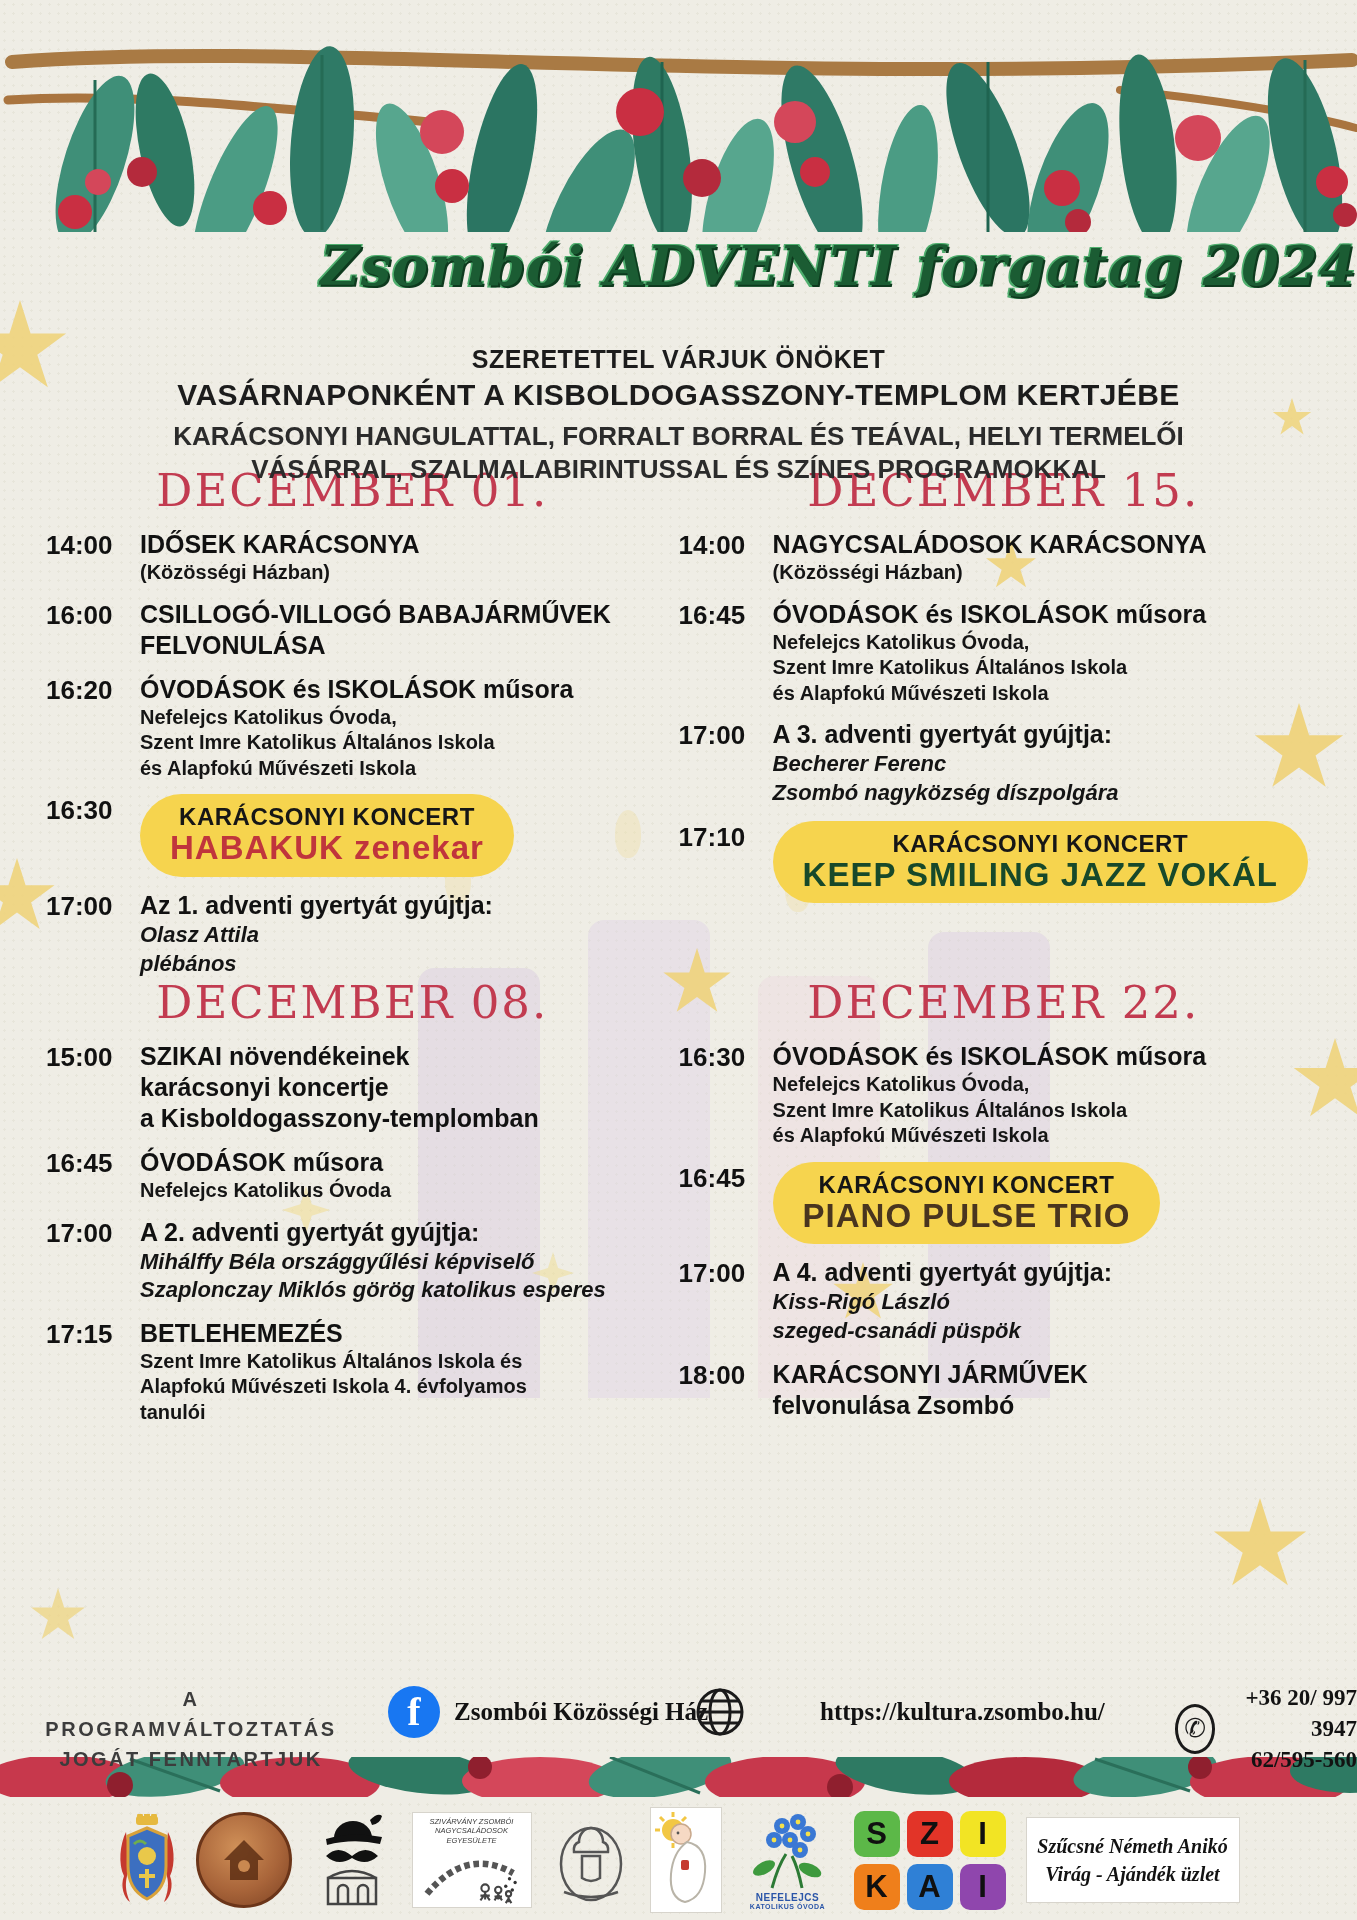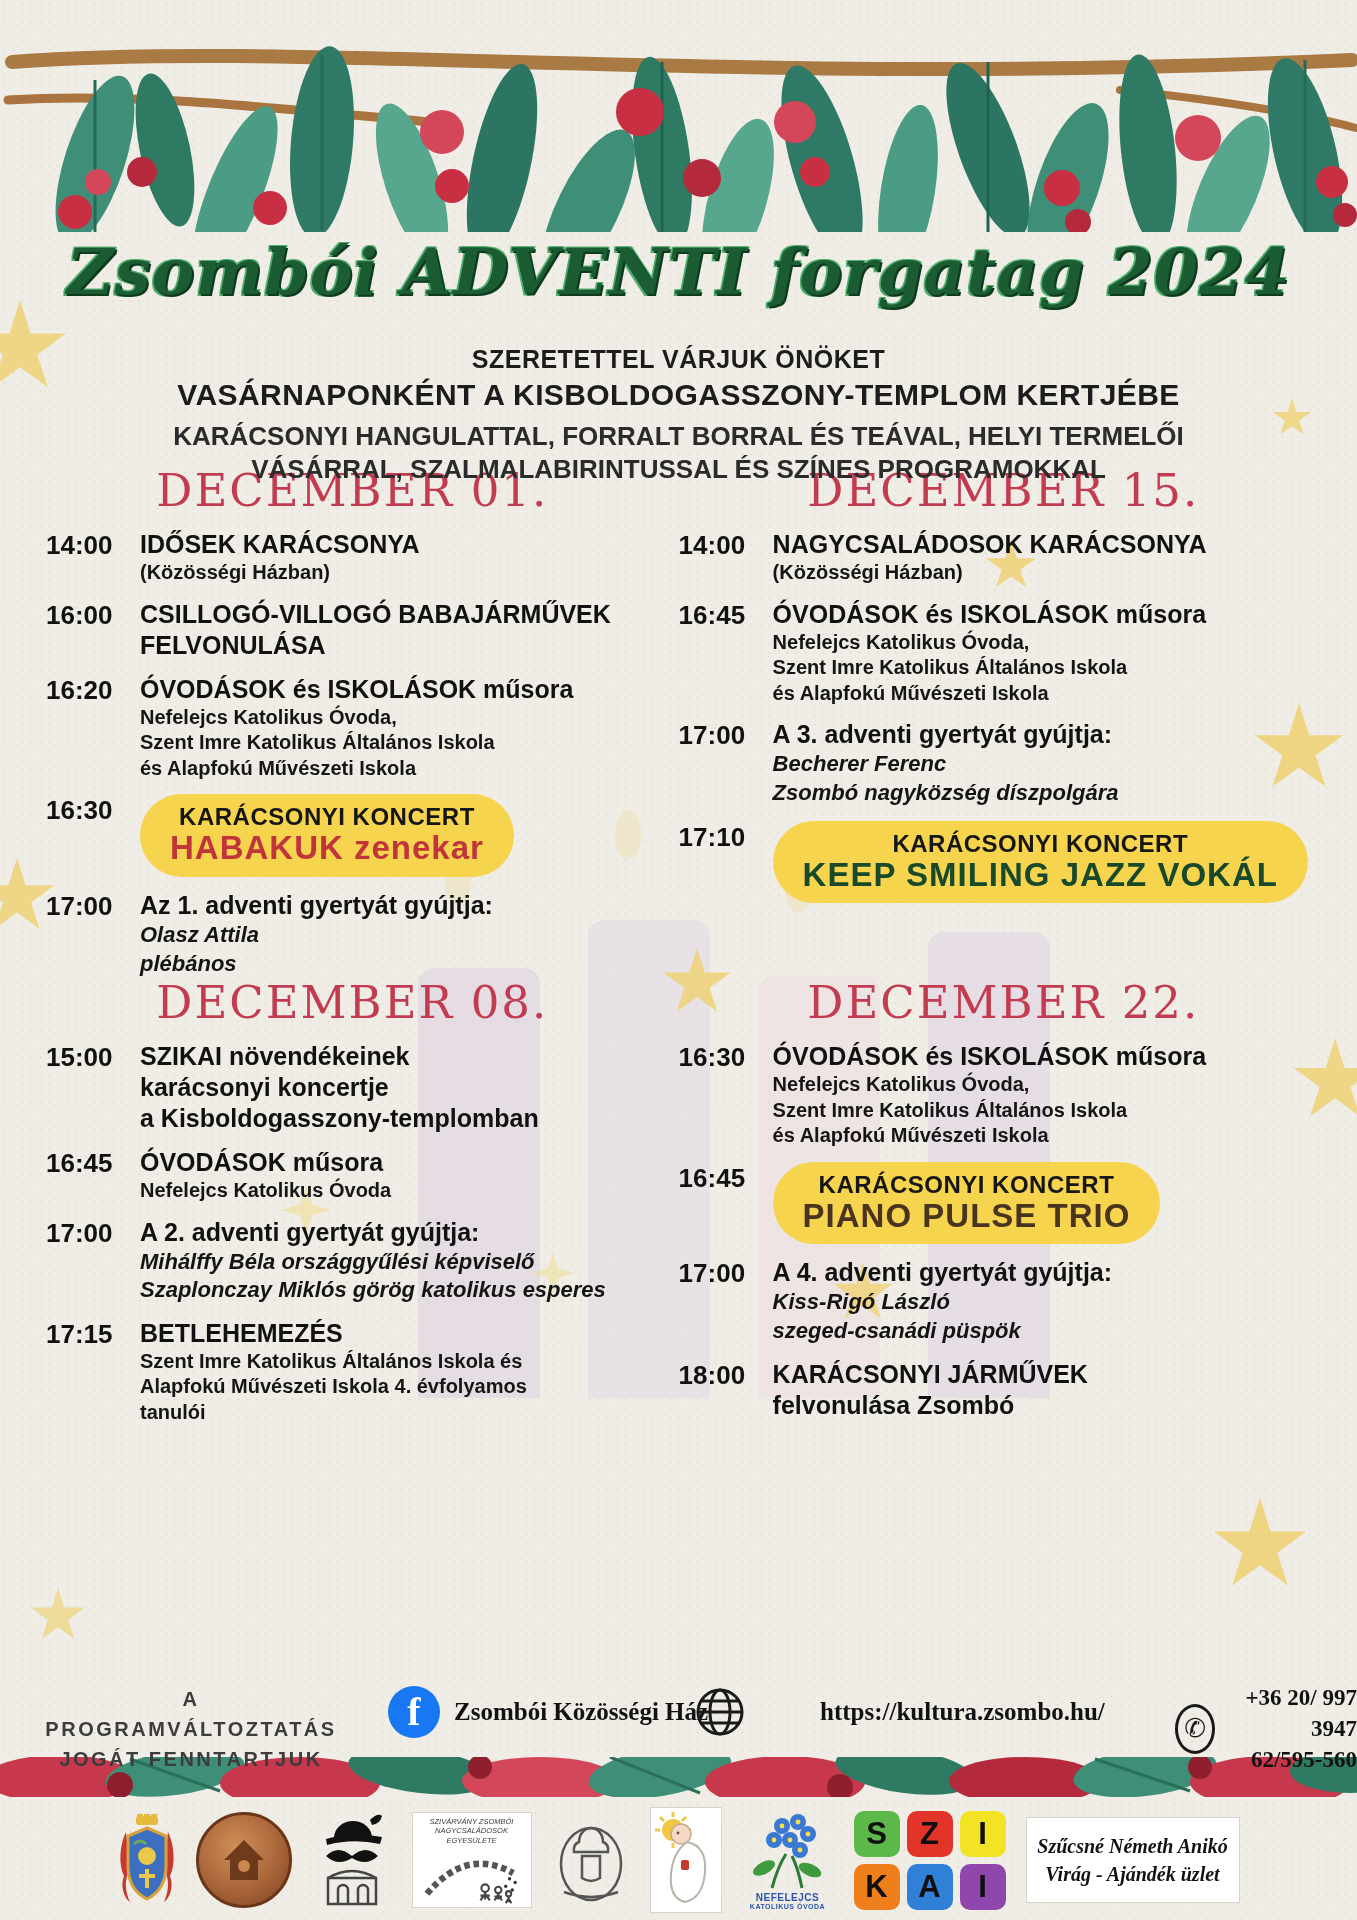--- a/index.html
+++ b/index.html
@@ -7,23 +7,23 @@
   .poster{
     position:relative;width:1357px;height:1920px;overflow:hidden;
     background-color:#efede5;
     background-image:radial-gradient(#e7e5da 1px, transparent 1.4px);
     background-size:9px 9px;
   }
   
   .garland-top{position:absolute;top:0;left:0;width:1357px;height:232px;z-index:3;}
   
   .title{
-    position:absolute;top:234px;left:0;width:100%;text-align:center;z-index:4;
+    position:absolute;top:234px;left:0;width:100%;text-align:right;z-index:4;
     font-family:"DejaVu Serif",serif;font-style:italic;font-weight:bold;
-    font-size:64px;letter-spacing:1px;color:#1b5c33;
+    font-size:54px;letter-spacing:1px;color:#1b5c33;
     text-shadow:2px 2px 0 #0e3a1e,-1.5px -1.5px 0 #4fae6e,1.5px -1.5px 0 #4fae6e,-1.5px 1.5px 0 #4fae6e;
   }
   .subtitle{position:absolute;top:345px;left:0;width:100%;text-align:center;z-index:4;color:#1c1c1c;}
   .subtitle .s1{font-size:25px;font-weight:600;letter-spacing:.5px;margin-bottom:4px;}
   .subtitle .s2{font-size:30px;font-weight:800;letter-spacing:.4px;margin-bottom:8px;}
   .subtitle .s3,.subtitle .s4{font-size:26px;font-weight:700;color:#2b2b2b;line-height:1.25;}
   
   .schedule{
     position:absolute;top:464px;left:46px;width:1282px;z-index:2;
     display:grid;grid-template-columns:1fr 1.06fr;grid-template-rows:512px auto;

